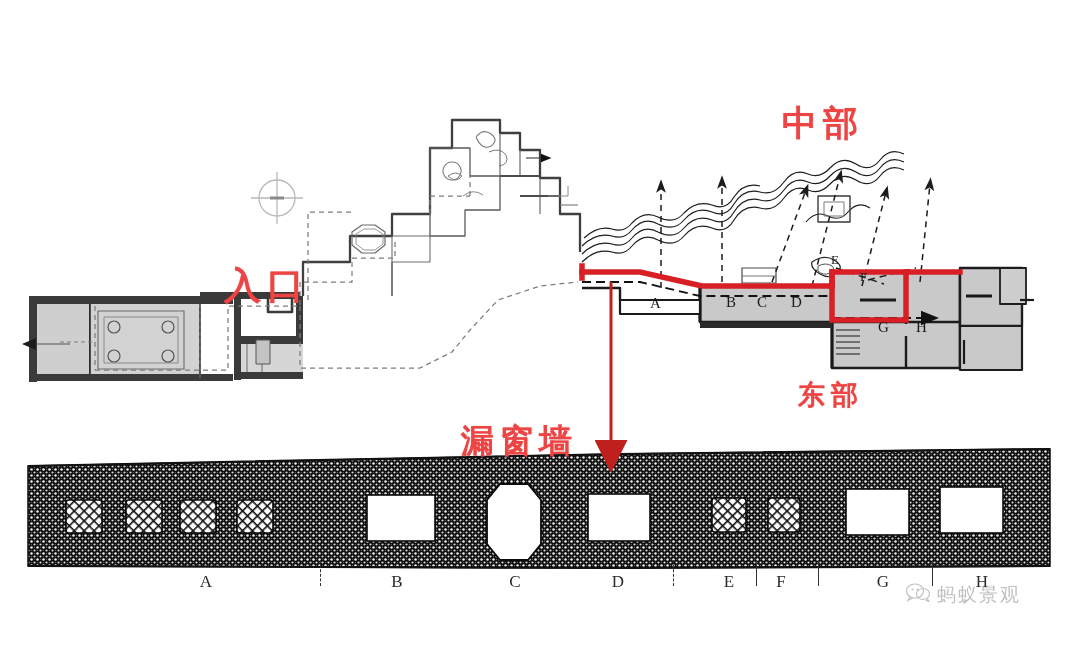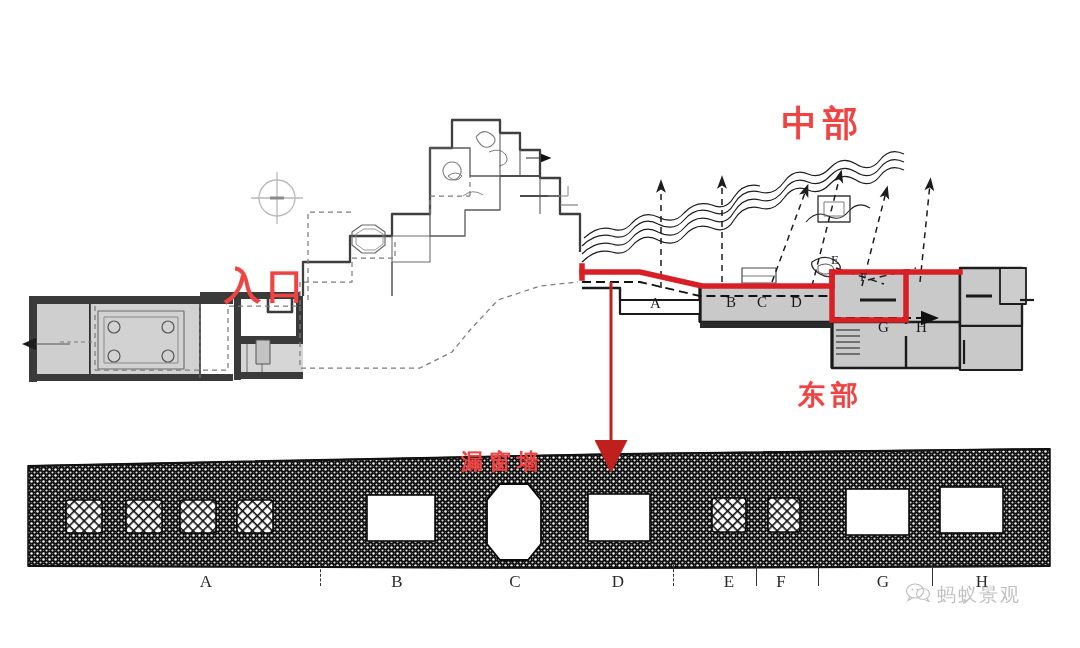--- a/index.html
+++ b/index.html
@@ -17,21 +17,21 @@
     color:#ef4444;
     font-family:"DejaVu Sans","Liberation Sans",sans-serif;
     font-weight:700;
     letter-spacing:6px;
     white-space:nowrap;
     text-shadow:0 0 1px rgba(192,32,29,.45);
   }
   #label-entrance{left:224px;top:261px;font-size:37px;}
   #label-central {left:782px;top:100px;font-size:35px;}
   #label-east    {left:790px;top:377px;font-size:27px;margin-left:8px;}
-  #label-wall    {left:461px;top:419px;font-size:22px;margin-top:28px;}
+  #label-wall    {left:461px;top:419px;font-size:33px;}
 
   
   .sec-letter{
     position:absolute;top:572px;
     font-family:"Liberation Serif","DejaVu Serif",serif;
     font-size:17px;color:#2b2b2b;
     width:26px;text-align:center;
   }
   .sec-tick{
     position:absolute;top:560px;width:0;height:26px;

